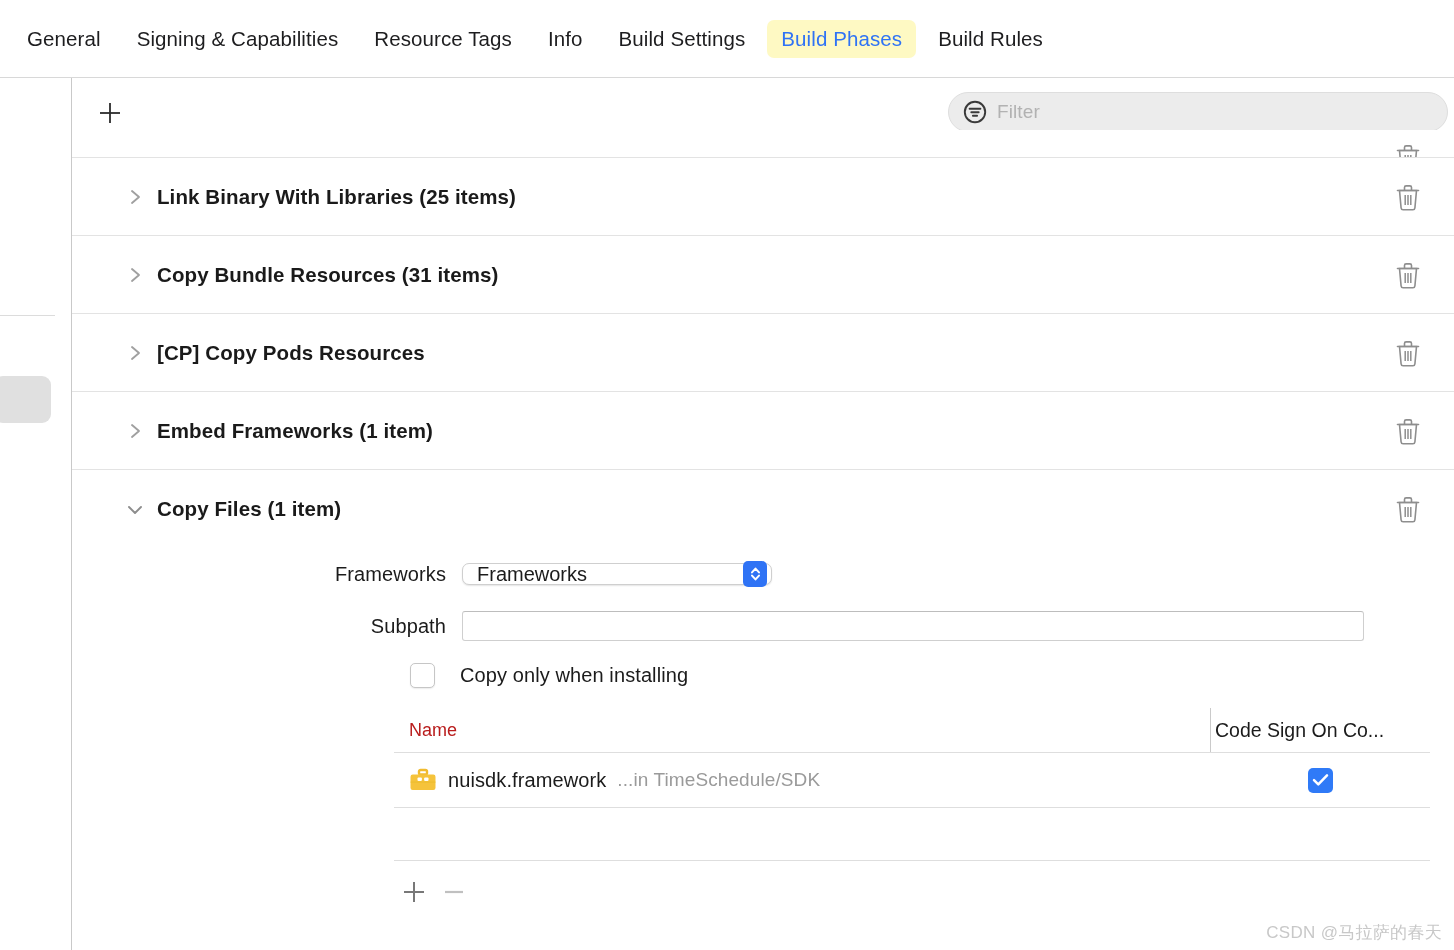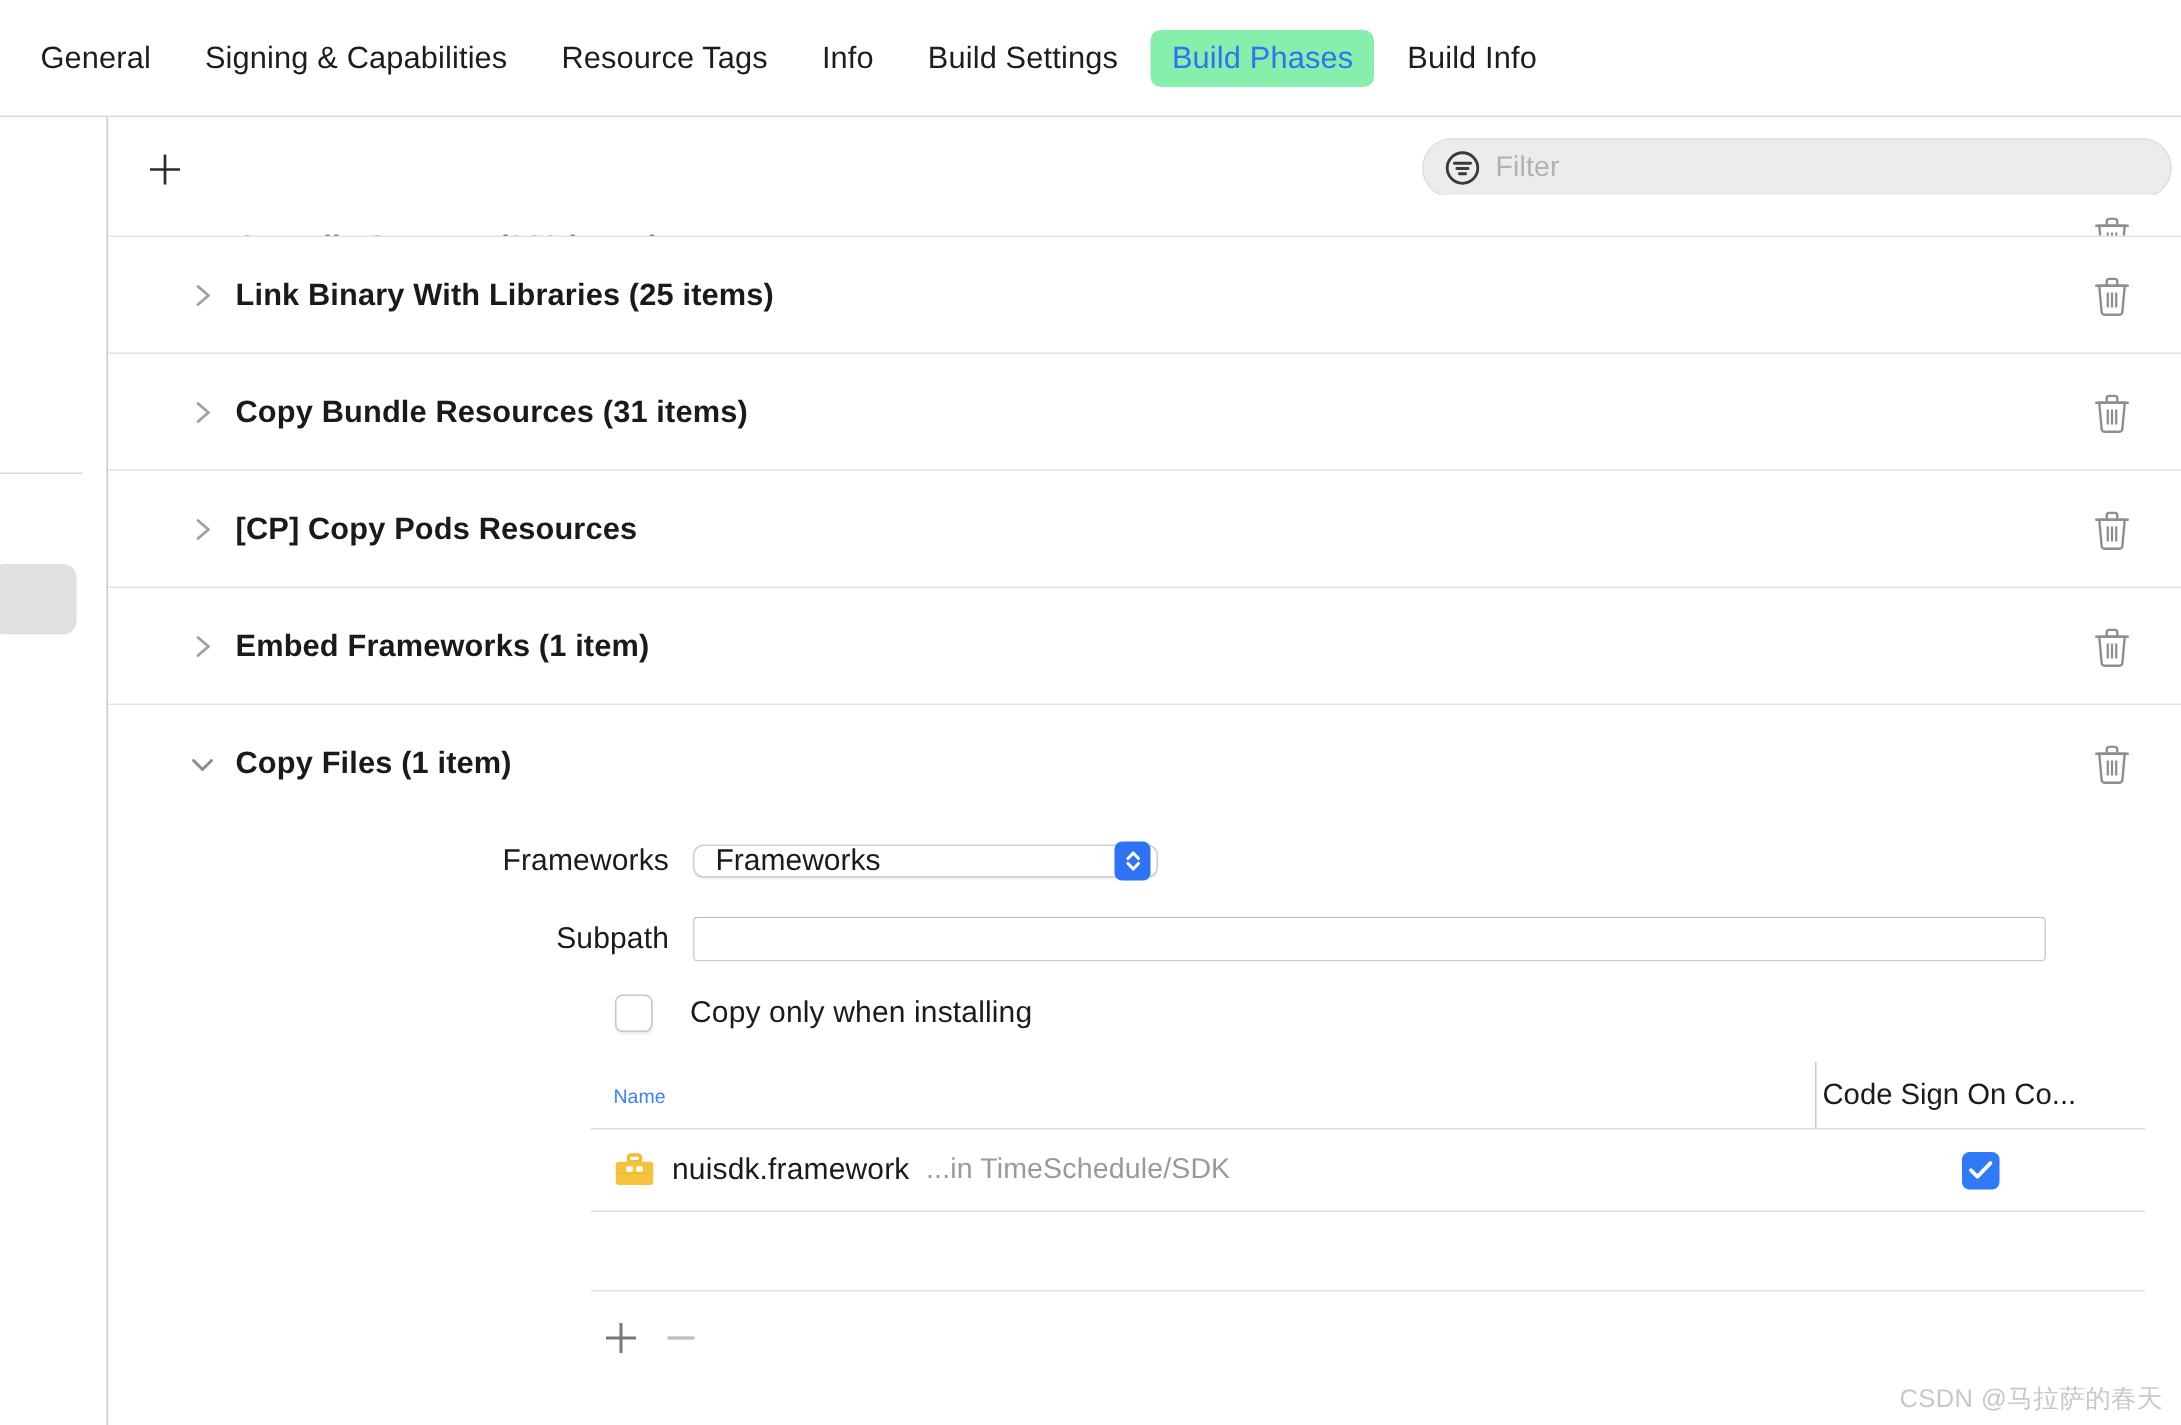--- a/index.html
+++ b/index.html
@@ -19,21 +19,21 @@
     border-bottom: 1px solid #d8d8d8;
     display: flex; align-items: center;
     padding-left: 13px;
   }
   .tab {
     font-size: 20.5px; color: #1d1d1f;
     padding: 7px 14px; margin-right: 8px;
     border-radius: 7px; white-space: nowrap;
     letter-spacing: 0.1px;
   }
-  .tab.selected { color: #2f73f5; background: #86efac; }
+  .tab.selected { color: #2f73f5; background: #fef9c3; }
 
   
   .gutter {
     position: absolute; left: 0; top: 78px; width: 71px; height: 872px;
     background: #ffffff;
   }
   .gutter-divider {
     position: absolute; left: 0; top: 237px; width: 55px; height: 1px;
     background: #dcdcdc;
   }
@@ -157,21 +157,21 @@
 
   
   .files-table {
     margin-left: 322px; margin-right: 24px; margin-top: 10px;
     position: relative;
   }
   .table-head {
     display: flex; align-items: center; height: 44px;
     position: relative;
   }
-  .th-name { font-size: 13px; color: #3b82f6; padding-left: 15px; }
+  .th-name { font-size: 18px; color: #b91c1c; padding-left: 15px; }
   .th-codesign {
     position: absolute; right: 0; top: 0; height: 44px;
     width: 220px;
     display: flex; align-items: center;
     font-size: 19.5px; color: #1b1b1b;
     padding-left: 4px;
     border-left: 1px solid #cacaca;
   }
   .table-rule { height: 1px; background: #dedede; }
 
@@ -219,21 +219,21 @@
 
 <div id="root">
 
   <div class="tabbar">
     <div class="tab">General</div>
     <div class="tab">Signing &amp; Capabilities</div>
     <div class="tab">Resource Tags</div>
     <div class="tab">Info</div>
     <div class="tab">Build Settings</div>
     <div class="tab selected">Build Phases</div>
-    <div class="tab">Build Info</div>
+    <div class="tab">Build Rules</div>
   </div>
 
   <div class="gutter">
     <div class="gutter-divider"></div>
     <div class="gutter-chip"></div>
 
   </div>
   <div class="gutter-rule"></div>
 
   <div class="toolbar">

